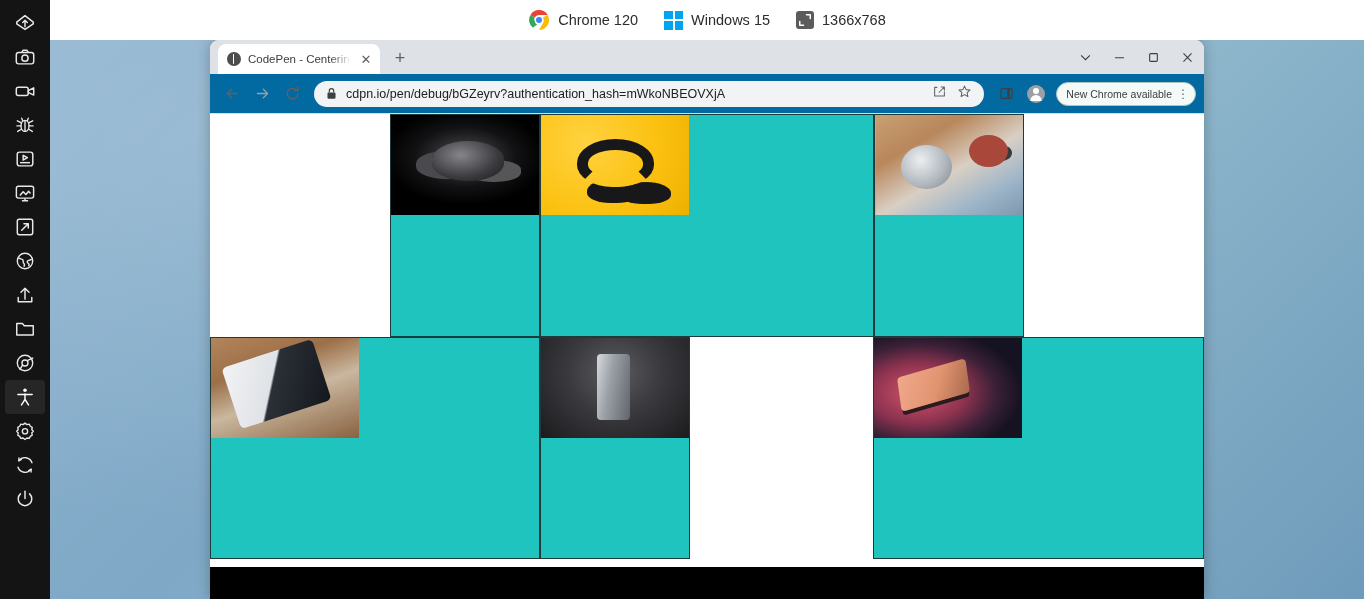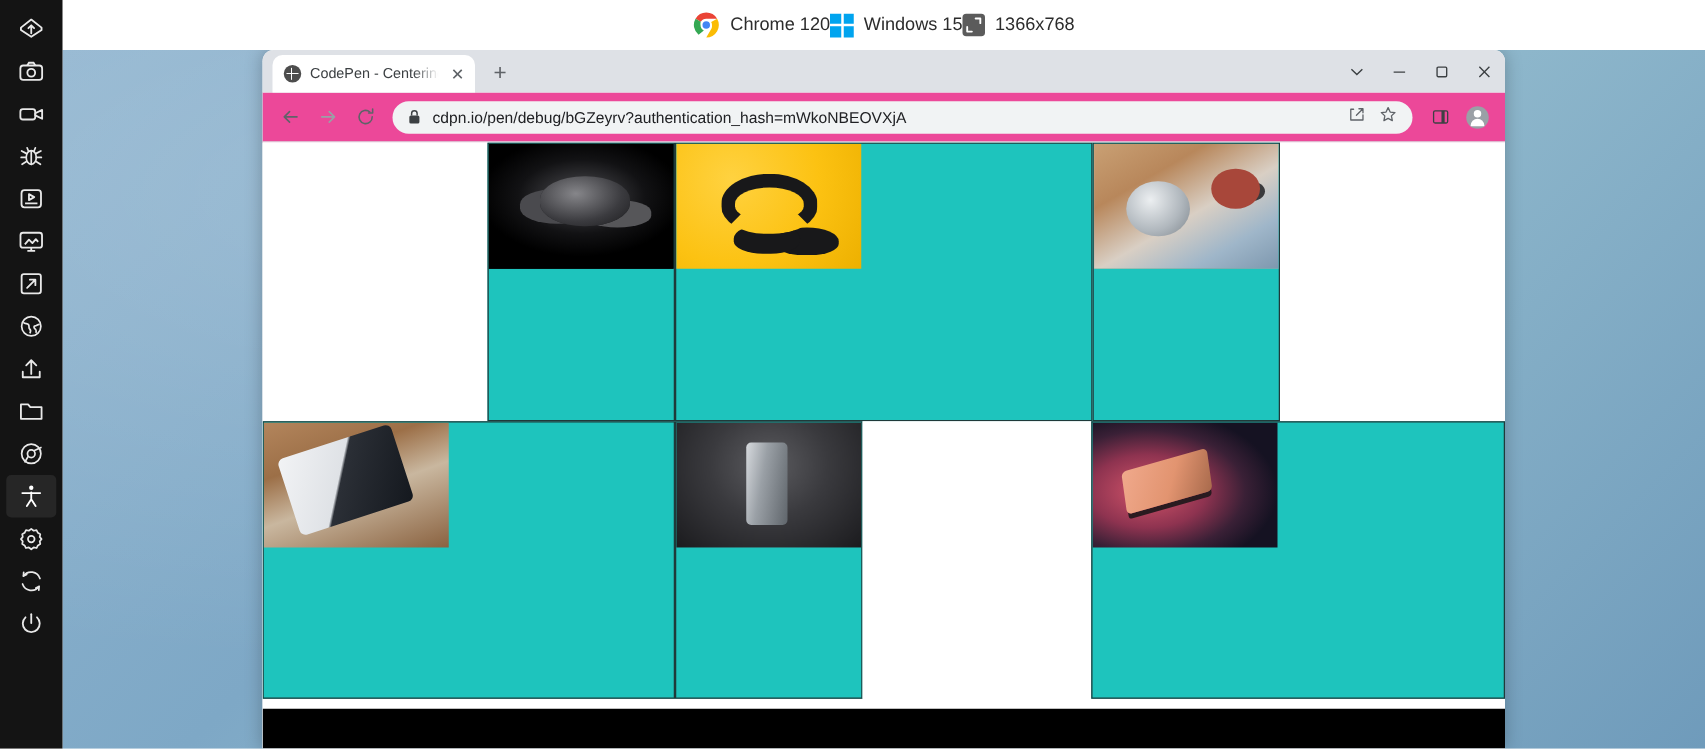--- a/index.html
+++ b/index.html
@@ -36,20 +36,21 @@
   }
   .rail-btn.active { background: #262626; }
   .rail-btn svg { display: block; }
 
   
   #topbar {
     position: absolute; left: 50px; top: 0;
     width: 1314px; height: 40px;
     background: #ffffff;
     display: flex; align-items: center; justify-content: center;
+    gap: 26px;
     z-index: 30;
   }
   .status-item {
     display: flex; align-items: center; gap: 8px;
     font-size: 14.5px; color: #2c2c2c;
   }
   .status-item .label { white-space: nowrap; }
 
   .chrome-logo { width: 22px; height: 22px; position: relative; }
   .win-logo { width: 19px; height: 19px; display: grid;
@@ -132,21 +133,21 @@
     height: 34px; display: flex; align-items: center;
   }
   .winctl .wbtn {
     width: 34px; height: 34px;
     display: flex; align-items: center; justify-content: center;
     color: #3c4043; font-size: 12px; cursor: pointer;
   }
 
   
   .toolbar {
-    height: 40px; background: #ec4899;
+    height: 40px; background: #0369a1;
     display: flex; align-items: center;
     padding: 0 8px; gap: 2px;
     flex: 0 0 40px;
     border-bottom: 1px solid #dadce0;
   }
   .tbtn {
     width: 28px; height: 28px;
     display: flex; align-items: center; justify-content: center;
     color: #5f6368; cursor: pointer; border-radius: 50%;
   }
@@ -522,20 +523,24 @@
 
         <div class="tbtn">
           <svg width="15" height="15" viewBox="0 0 20 20" fill="none" stroke="#3c4043" stroke-width="1.4">
             <rect x="2.5" y="3.5" width="15" height="13" rx="1.6"></rect>
             <path d="M12.6 3.5 L12.6 16.5" stroke-width="3.4"></path>
           </svg>
         </div>
         <div class="tbtn">
           <span class="avatar"></span>
         </div>
+        <div class="newchrome">
+          <span>New Chrome available</span>
+          <span style="font-size:12px;color:#5f6368;">⋮</span>
+        </div>
       </div>
 
       <div class="viewport">
         <div class="page">
 
           <div class="grid-row" style="height:223px;">
             <div class="cell empty" style="flex:179 0 0;"></div>
             <div class="cell" style="flex:148 0 0;">
               <span class="ph img-hp-black" style="width:100%;height:100px;"></span>
             </div>

